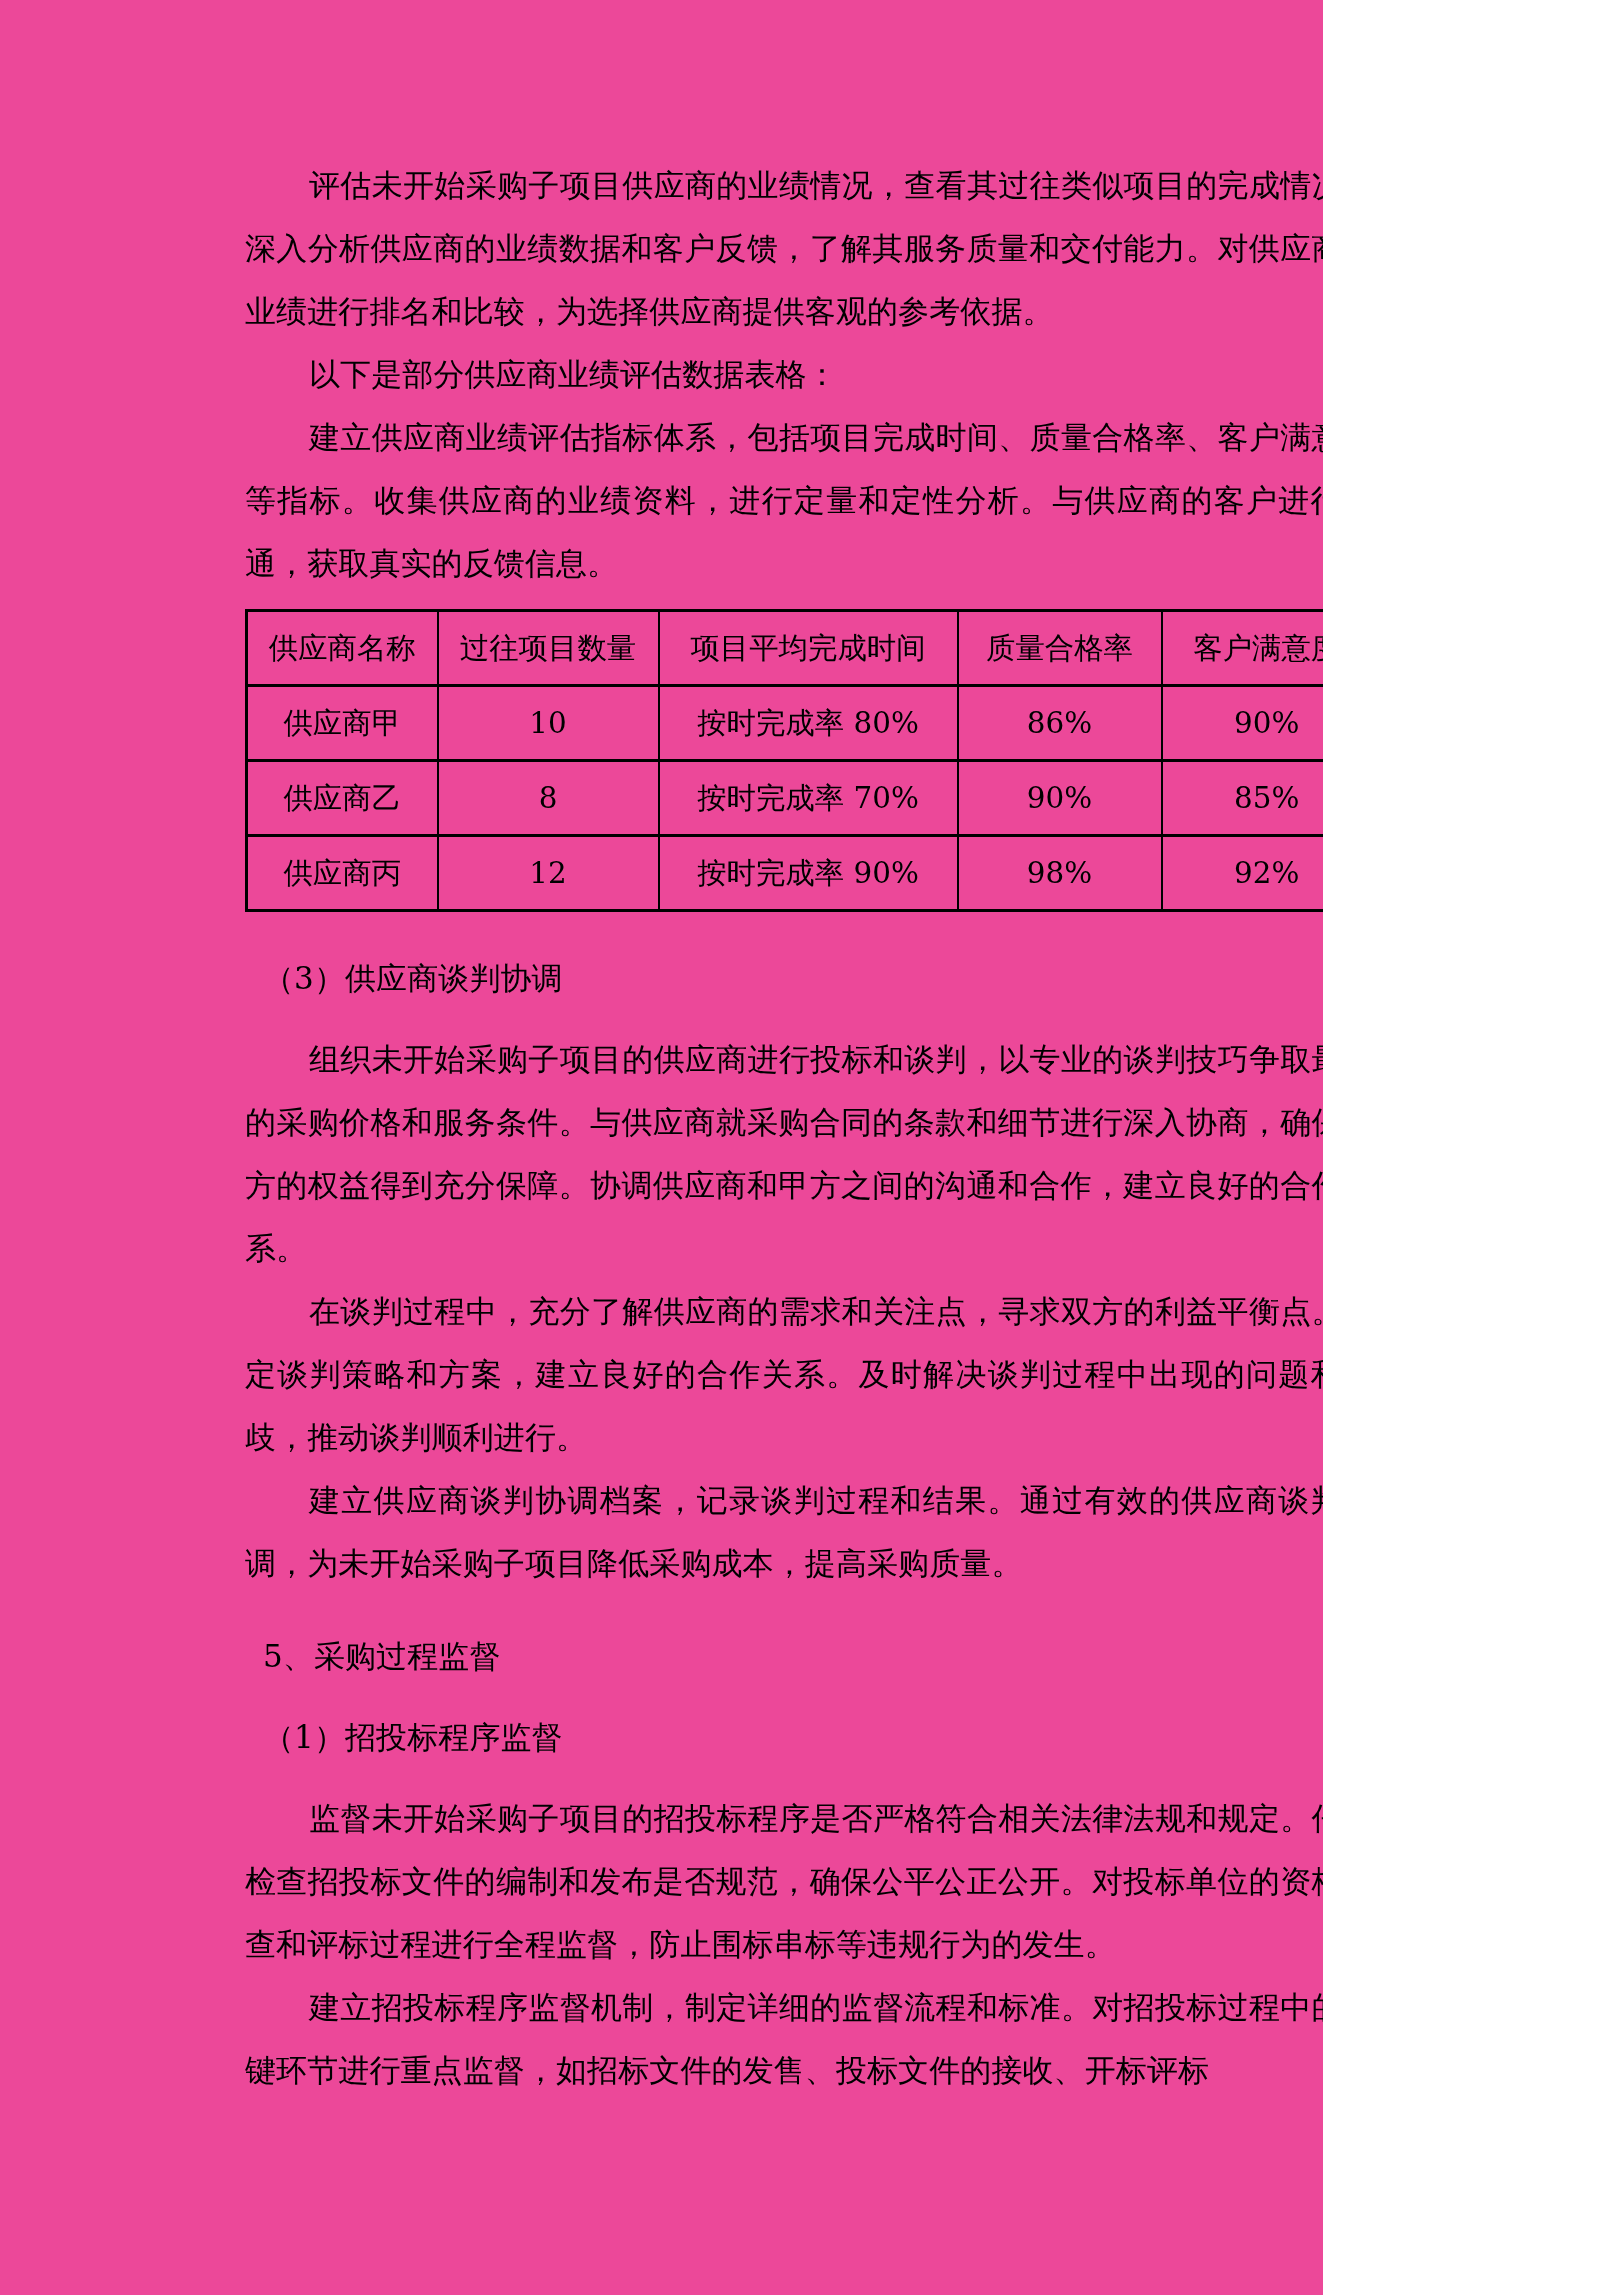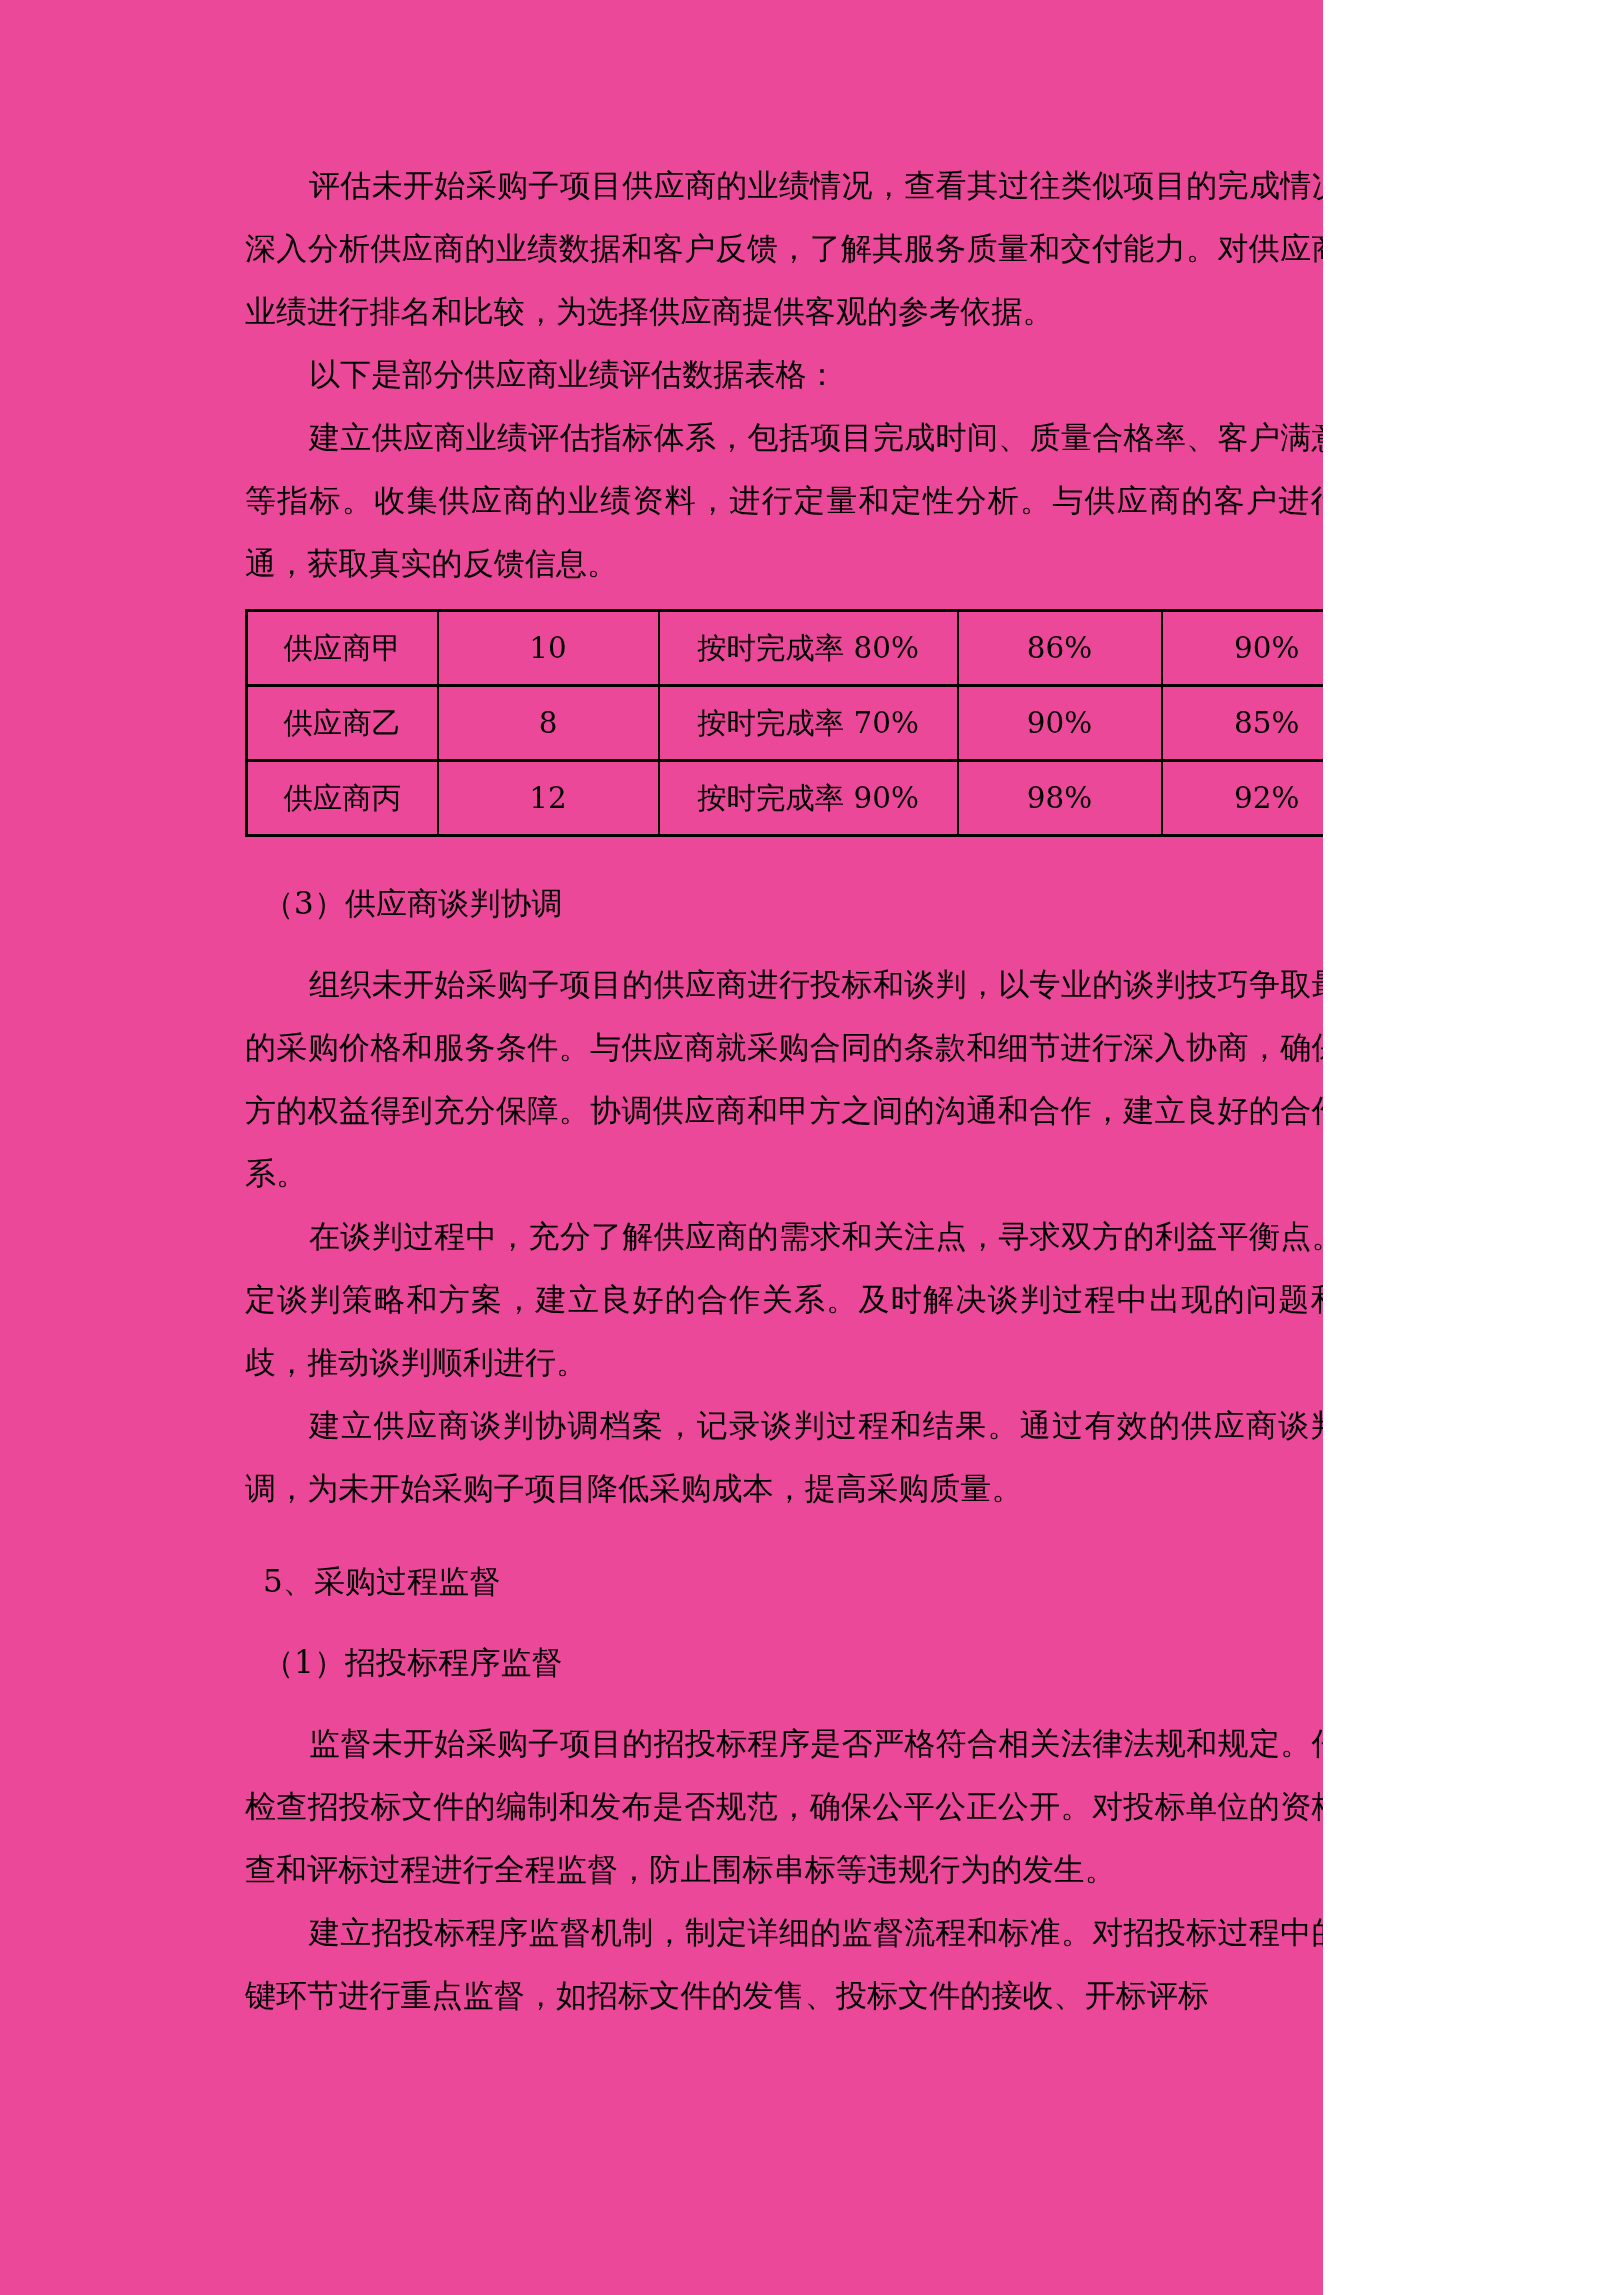--- a/index.html
+++ b/index.html
@@ -96,20 +96,27 @@
     <p class="para">评估未开始采购子项目供应商的业绩情况，查看其过往类似项目的完成情况。深入分析供应商的业绩数据和客户反馈，了解其服务质量和交付能力。对供应商的业绩进行排名和比较，为选择供应商提供客观的参考依据。</p>
 
     <p class="para">以下是部分供应商业绩评估数据表格：</p>
 
     <p class="para">建立供应商业绩评估指标体系，包括项目完成时间、质量合格率、客户满意度等指标。收集供应商的业绩资料，进行定量和定性分析。与供应商的客户进行沟通，获取真实的反馈信息。</p>
 
     <div class="spacer-before-table"></div>
 
     <table class="data-table">
       <tbody>
+        <tr class="header-row">
+          <td class="col-0">供应商名称</td>
+          <td class="col-1">过往项目数量</td>
+          <td class="col-2">项目平均完成时间</td>
+          <td class="col-3">质量合格率</td>
+          <td class="col-4">客户满意度</td>
+        </tr>
         <tr class="body-row">
           <td class="col-0">供应商甲</td>
           <td class="col-1">10</td>
           <td class="col-2">按时完成率 80%</td>
           <td class="col-3">86%</td>
           <td class="col-4">90%</td>
         </tr>
         <tr class="body-row">
           <td class="col-0">供应商乙</td>
           <td class="col-1">8</td>

